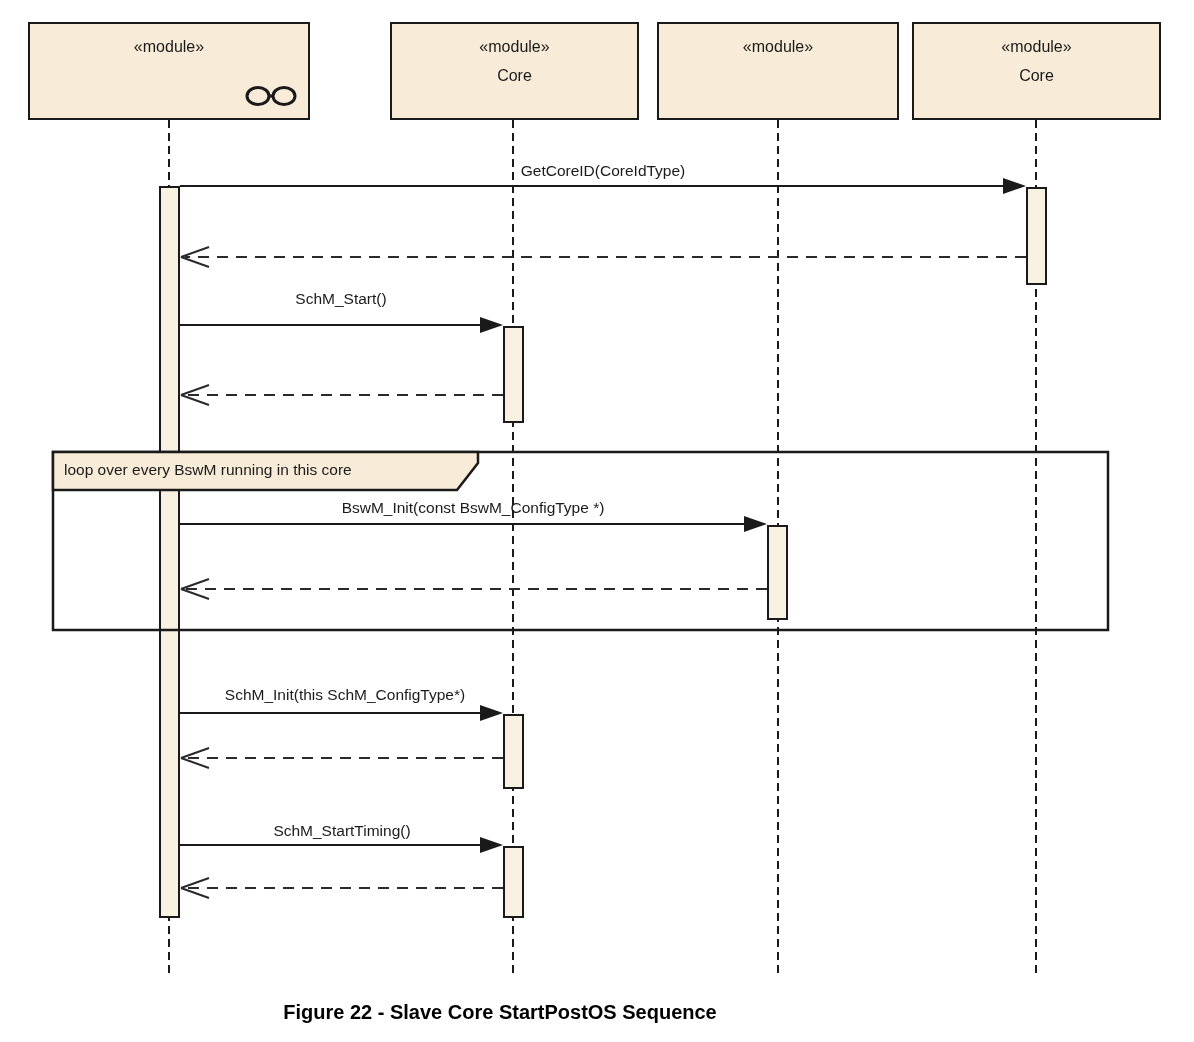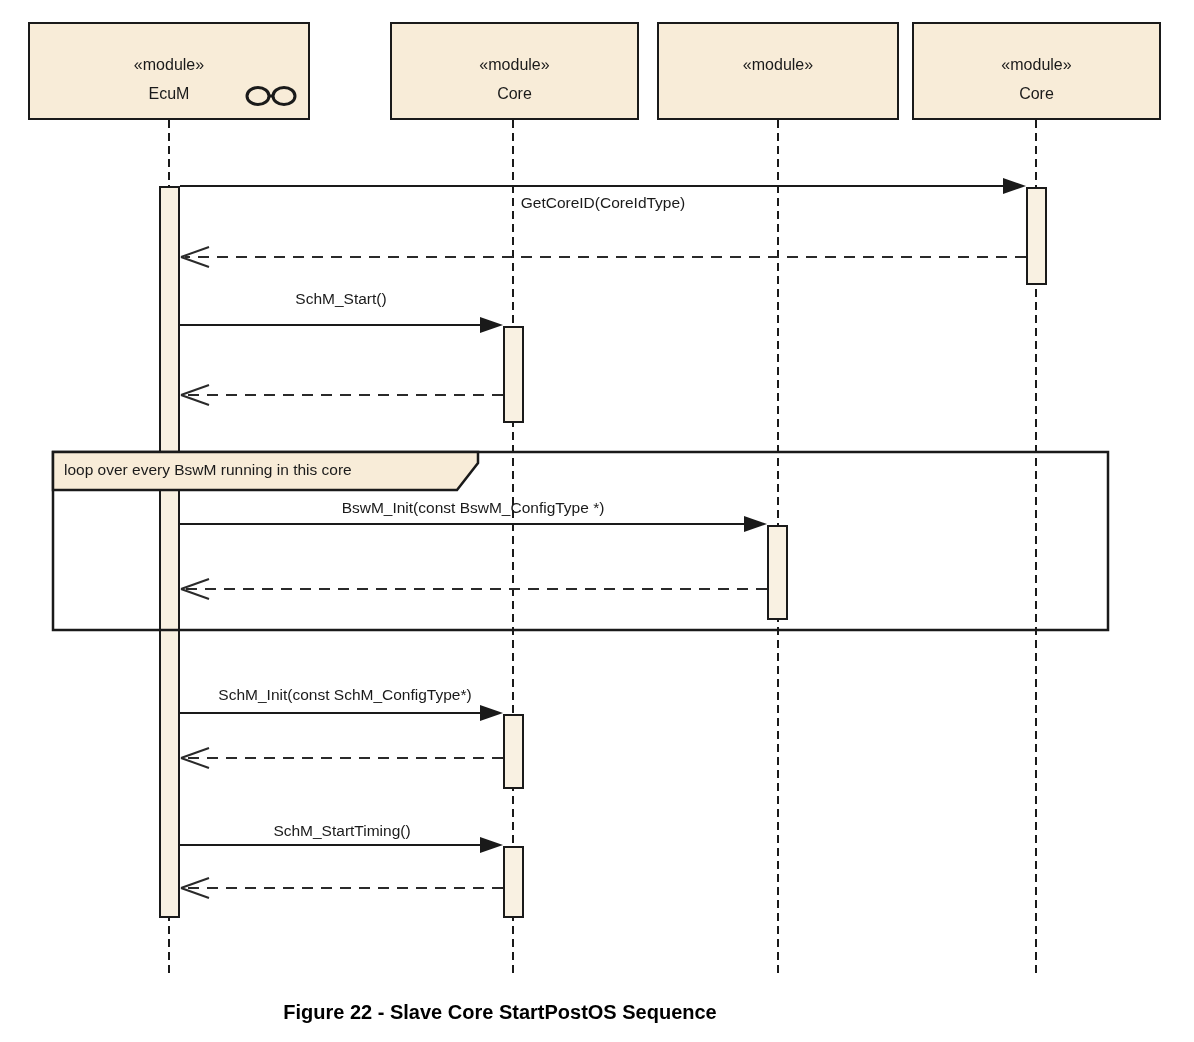--- a/index.html
+++ b/index.html
@@ -22,21 +22,21 @@
     z-index: 1;
   }
   .participant {
     position: absolute;
     top: 22px;
     height: 98px;
     background: #F8ECD8;
     border: 2px solid #1A1A1A;
     box-sizing: border-box;
     text-align: center;
-    padding-top: 26px;
+    padding-top: 8px;
     font-size: 16px;
     line-height: 29px;
     color: #1A1A1A;
     z-index: 2;
   }
   .p-ecum { left: 28px;  width: 282px; }
   .p-schm { left: 390px; width: 249px; }
   .p-bswm { left: 657px; width: 242px; }
   .p-mcos { left: 912px; width: 249px; }
   .badge {
@@ -68,21 +68,21 @@
     pointer-events: none;
   }
   .msg-label {
     position: absolute;
     transform: translateX(-50%);
     white-space: nowrap;
     font-size: 15.5px;
     color: #1A1A1A;
     z-index: 5;
   }
-  .lbl-getcoreid      { left: 603px; top: 162px; margin-top: 32px; }
+  .lbl-getcoreid      { left: 603px; top: 162px; }
   .lbl-schm-start     { left: 341px; top: 290px; }
   .lbl-bswm-init      { left: 473px; top: 499px; }
   .lbl-schm-init      { left: 345px; top: 686px; }
   .lbl-schm-timing    { left: 342px; top: 822px; }
   .loop-label {
     position: absolute;
     left: 64px;
     top: 461px;
     font-size: 15.5px;
     color: #1A1A1A;
@@ -164,21 +164,20 @@
 
     <g>
       <line x1="503" y1="888" x2="185" y2="888" stroke="#2A2A2A" stroke-width="2" stroke-dasharray="11 8"></line>
       <line x1="181" y1="888" x2="209" y2="878" stroke="#2A2A2A" stroke-width="2"></line>
       <line x1="181" y1="888" x2="209" y2="898" stroke="#2A2A2A" stroke-width="2"></line>
     </g>
   </svg>
 
   <div class="participant p-ecum">
     <div>«module»</div>
-    <div>EcuM</div>
     <svg class="badge" viewBox="0 0 52 24">
       <ellipse cx="13" cy="12" rx="11" ry="8.5" fill="none" stroke="#1A1A1A" stroke-width="3"></ellipse>
       <ellipse cx="39" cy="12" rx="11" ry="8.5" fill="none" stroke="#1A1A1A" stroke-width="3"></ellipse>
       <line x1="24" y1="12" x2="28" y2="12" stroke="#1A1A1A" stroke-width="3"></line>
     </svg>
   </div>
   <div class="participant p-schm">
     <div>«module»</div>
     <div>Core</div>
   </div>
@@ -199,18 +198,18 @@
 
   <svg id="frag-layer" viewBox="0 0 1194 1042">
     <rect x="53" y="452" width="1055" height="178" fill="none" stroke="#1A1A1A" stroke-width="2.5"></rect>
     <polygon points="53,452 478,452 478,463 457,490 53,490" fill="#F8ECD8" stroke="#1A1A1A" stroke-width="2.5"></polygon>
   </svg>
   <div class="loop-label">loop over every BswM running in this core</div>
 
   <div class="msg-label lbl-getcoreid">GetCoreID(CoreIdType)</div>
   <div class="msg-label lbl-schm-start">SchM_Start()</div>
   <div class="msg-label lbl-bswm-init">BswM_Init(const BswM_ConfigType *)</div>
-  <div class="msg-label lbl-schm-init">SchM_Init(const SchM_ConfigType*)</div>
+  <div class="msg-label lbl-schm-init">SchM_Init(this SchM_ConfigType*)</div>
   <div class="msg-label lbl-schm-timing">SchM_StartTiming()</div>
 
   <div class="caption">Figure 22 - Slave Core StartPostOS Sequence</div>
 
 </div>
 
 </body></html>

